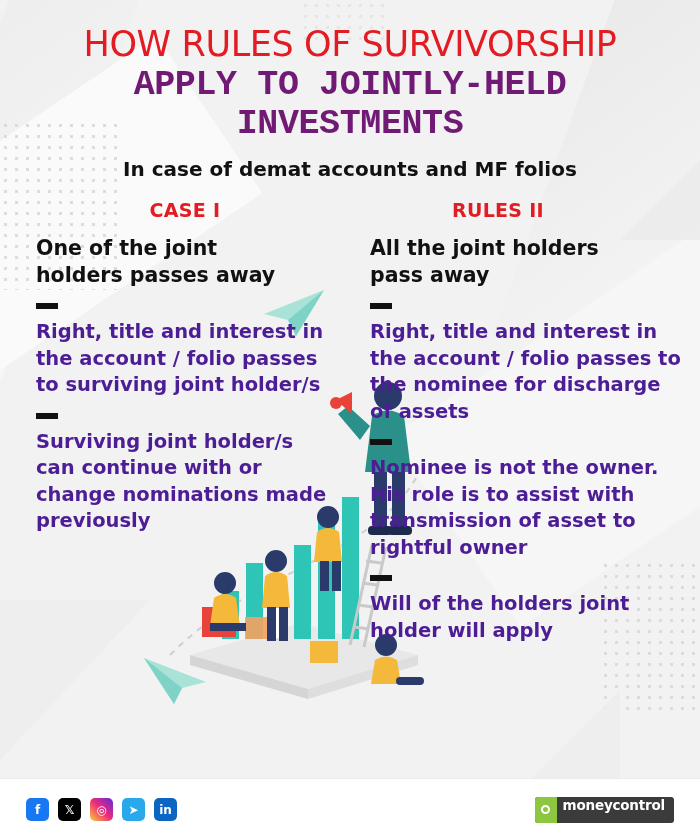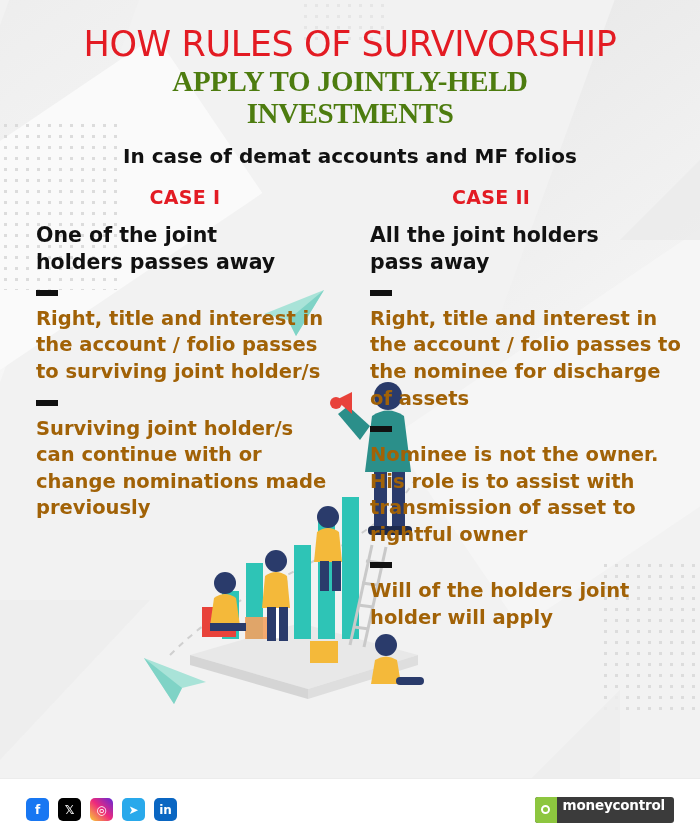--- a/index.html
+++ b/index.html
@@ -48,26 +48,26 @@
   }
   .title-l1 {
     font-size: 35px;
     font-weight: normal;
     color: #e31b23;
     letter-spacing: -0.4px;
     line-height: 1.06;
     font-family: "DejaVu Sans", sans-serif;
   }
   .title-l2, .title-l3 {
-    font-size: 29px;
-    font-weight: bold;
-    color: #4d7c0f;
+    font-size: 35px;
+    font-weight: bold;
+    color: #701a75;
     letter-spacing: -0.4px;
     line-height: 1.1;
-    font-family: Liberation Serif, serif;
+    font-family: Liberation Mono, monospace;
   }
   .title-l2 { margin-top: 3px; }
   .subtitle {
     margin-top: 14px;
     font-size: 20px;
     font-weight: bold;
     color: #111111;
     font-family: "DejaVu Sans", sans-serif;
   }
   
@@ -98,21 +98,21 @@
   }
   .dash {
     width: 22px;
     height: 6px;
     background: #111111;
     margin: 14px 0 10px 0;
   }
   .point {
     font-size: 19.5px;
     font-weight: bold;
-    color: #a16207;
+    color: #4c1d95;
     line-height: 1.36;
     font-family: "DejaVu Sans", sans-serif;
   }
   
   .illus { position: absolute; z-index: 4; }
   
   .source {
     position: absolute;
     left: 36px;
     top: 716px;
@@ -288,21 +288,21 @@
         <div>One of the joint</div>
         <div>holders passes away</div>
       </div>
       <div class="dash"></div>
       <div class="point">Right, title and interest in the account / folio passes to surviving joint holder/s</div>
       <div class="dash"></div>
       <div class="point">Surviving joint holder/s can continue with or change nominations made previously</div>
     </div>
 
     <div class="col right">
-      <div class="case-label">CASE II</div>
+      <div class="case-label">RULES II</div>
       <div class="case-head">
         <div>All the joint holders</div>
         <div>pass away</div>
       </div>
       <div class="dash"></div>
       <div class="point">Right, title and interest in the account / folio passes to the nominee for discharge of assets</div>
       <div class="dash"></div>
       <div class="point">Nominee is not the owner. His role is to assist with transmission of asset to rightful owner</div>
       <div class="dash"></div>
       <div class="point">Will of the holders joint holder will apply</div>

